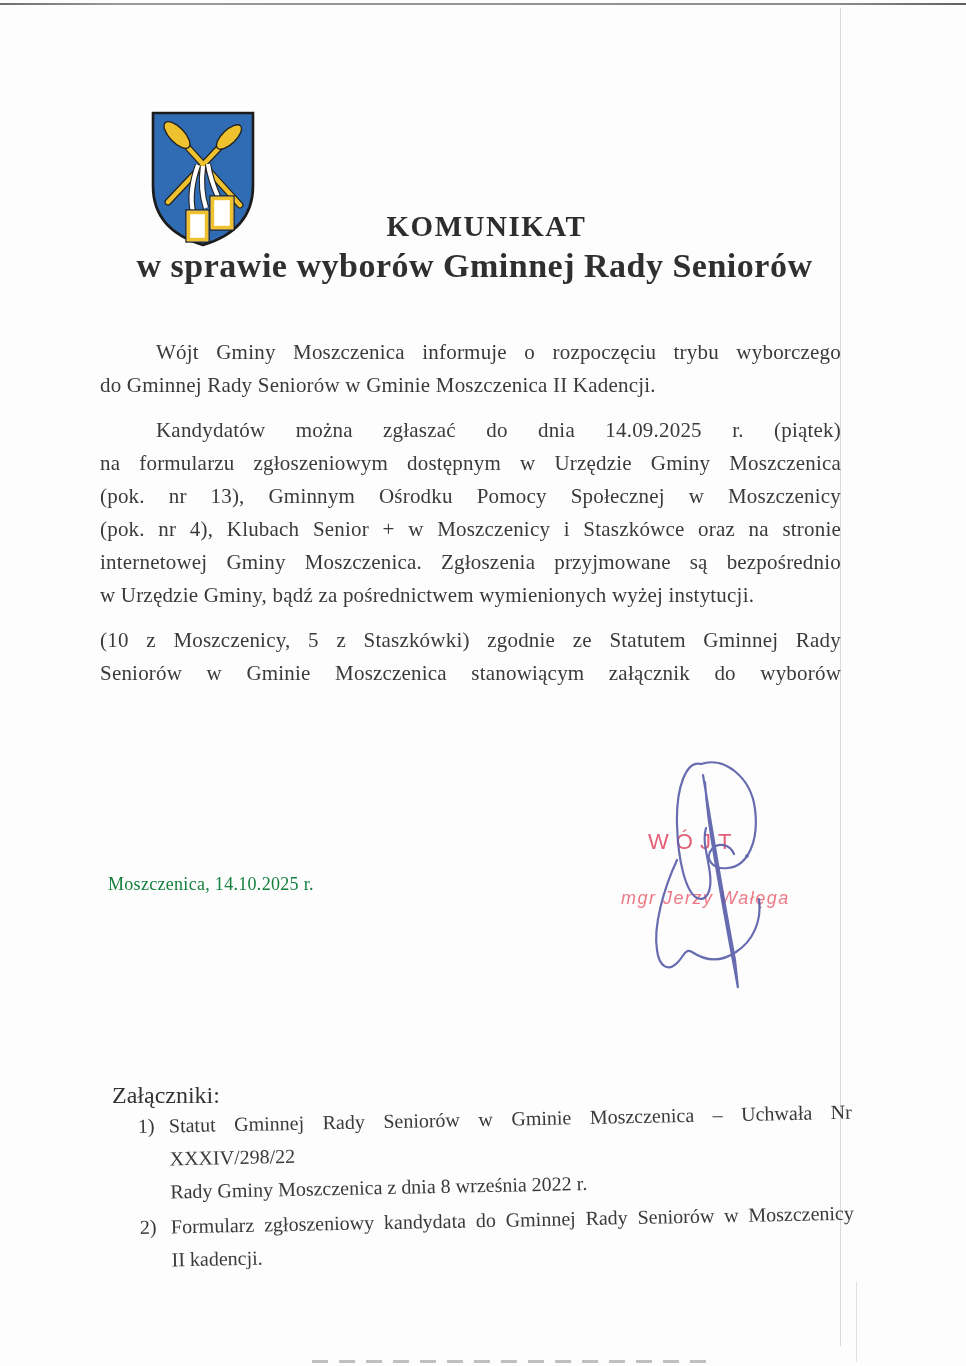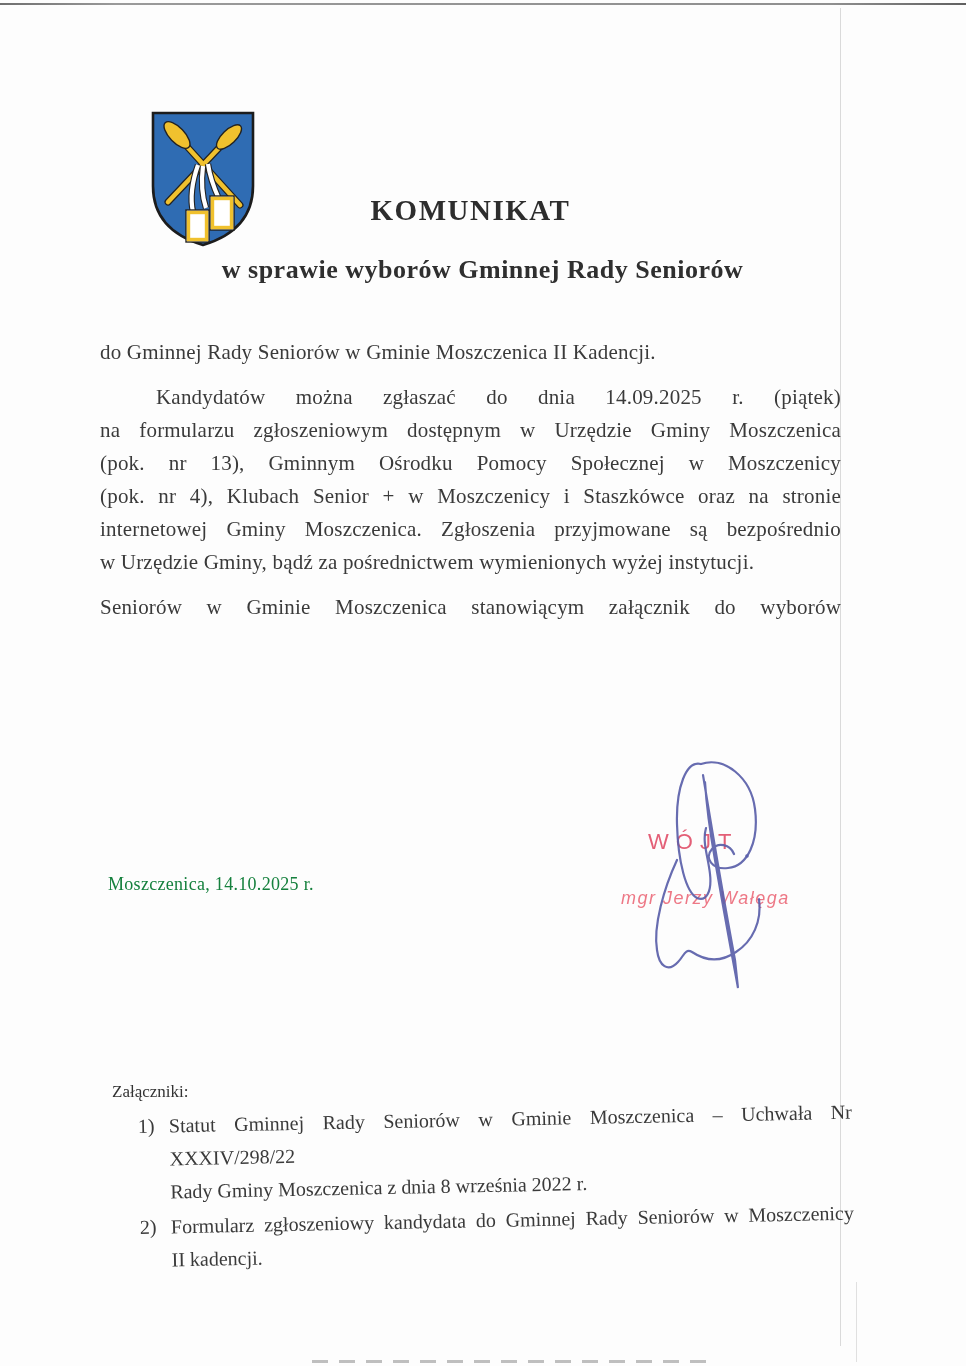--- a/index.html
+++ b/index.html
@@ -17,24 +17,24 @@
     background:rgba(175,175,175,.45);}
   .corner-line{position:absolute;left:856px;top:1282px;width:1px;height:80px;
     background:rgba(160,160,160,.3);}
   .bottom-dash{position:absolute;left:312px;top:1360px;width:396px;height:3px;opacity:.55;
     background:repeating-linear-gradient(90deg,rgba(80,80,80,.65) 0 16px,transparent 16px 27px);}
 
   
   .crest{position:absolute;left:148px;top:108px;width:110px;height:142px;}
 
   
-  .title{position:absolute;left:100px;top:194px;width:741px;margin:0;
+  .title{position:absolute;left:100px;top:194px;width:741px;margin:16px;
     text-align:center;font-size:29px;font-weight:bold;letter-spacing:1.5px;color:#2d2d2d;}
-  .subtitle{position:absolute;left:100px;top:243px;width:741px;margin:12px;
-    text-align:center;font-size:26px;font-weight:bold;letter-spacing:.5px;color:#2f2f2f;}
+  .subtitle{position:absolute;left:100px;top:243px;width:741px;margin:4px;
+    text-align:center;font-size:34px;font-weight:bold;letter-spacing:.5px;color:#2f2f2f;}
 
   
   .body-text{position:absolute;left:100px;top:336px;width:741px;
     font-size:21px;line-height:33px;letter-spacing:.2px;}
   .para{margin:0 0 12px 0;}
   .line{display:block;text-align:justify;text-align-last:justify;}
   .line.last{text-align-last:left;}
   .line.indent{text-indent:56px;}
 
   
@@ -43,21 +43,21 @@
   
   .stamp-title{position:absolute;left:648px;top:829px;
     font-family:"Liberation Sans","DejaVu Sans",sans-serif;
     font-size:22px;font-weight:normal;letter-spacing:7px;color:#e14f69;opacity:.9;}
   .stamp-name{position:absolute;left:621px;top:888px;
     font-family:"Liberation Sans","DejaVu Sans",sans-serif;
     font-style:italic;font-size:18px;font-weight:500;letter-spacing:1.5px;color:#ec6d7c;opacity:.92;}
   .signature{position:absolute;left:645px;top:750px;width:130px;height:248px;}
 
   
-  .attachments-heading{position:absolute;left:112px;top:1082px;font-size:17px;color:#333;}
+  .attachments-heading{position:absolute;left:112px;top:1082px;font-size:24px;color:#333;}
   .attachments-list{position:absolute;left:141px;top:1110px;width:714px;
     font-size:20px;line-height:33px;color:#3a3a3a;
     transform:rotate(-1.15deg);transform-origin:0 100%;
     list-style:none;margin:0;padding:0;}
   .att-item{display:flex;align-items:flex-start;margin:0 0 2px 0;}
   .att-num{flex:0 0 31px;}
   .att-lines{flex:1;}
 </style>
 </head>
 <body>
@@ -94,31 +94,33 @@
       <rect x="64.5" y="90.5" width="19" height="29" fill="none" stroke="#f0c12e" stroke-width="3.4"></rect>
     </g>
   </svg>
 </div>
 
 <h1 class="title">KOMUNIKAT</h1>
 <h2 class="subtitle">w sprawie wyborów Gminnej Rady Seniorów</h2>
 
 <div class="body-text">
   <p class="para">
+    <span class="line indent">Wójt Gminy Moszczenica informuje o rozpoczęciu trybu wyborczego</span>
     <span class="line last">do Gminnej Rady Seniorów w Gminie Moszczenica II Kadencji.</span>
   </p>
   <p class="para">
     <span class="line indent">Kandydatów można zgłaszać do dnia 14.09.2025 r. (piątek)</span>
     <span class="line">na formularzu zgłoszeniowym dostępnym w Urzędzie Gminy Moszczenica</span>
     <span class="line">(pok. nr 13), Gminnym Ośrodku Pomocy Społecznej w Moszczenicy</span>
     <span class="line">(pok. nr 4), Klubach Senior + w Moszczenicy i Staszkówce oraz na stronie</span>
     <span class="line">internetowej Gminy Moszczenica. Zgłoszenia przyjmowane są bezpośrednio</span>
     <span class="line last">w Urzędzie Gminy, bądź za pośrednictwem wymienionych wyżej instytucji.</span>
   </p>
   <p class="para">
+    <span class="line">(10 z Moszczenicy, 5 z Staszkówki) zgodnie ze Statutem Gminnej Rady</span>
     <span class="line">Seniorów w Gminie Moszczenica stanowiącym załącznik do wyborów</span>
   </p>
 </div>
 
 <div class="dateline">Moszczenica, 14.10.2025 r.</div>
 
 <div class="stamp-title">WÓJT</div>
 <div class="stamp-name">mgr Jerzy Wałęga</div>
 <svg class="signature" viewBox="645 750 130 248" xmlns="http://www.w3.org/2000/svg">
   <g fill="none" stroke="#5b60aa" stroke-width="2.2" stroke-linecap="round" opacity="0.92">

